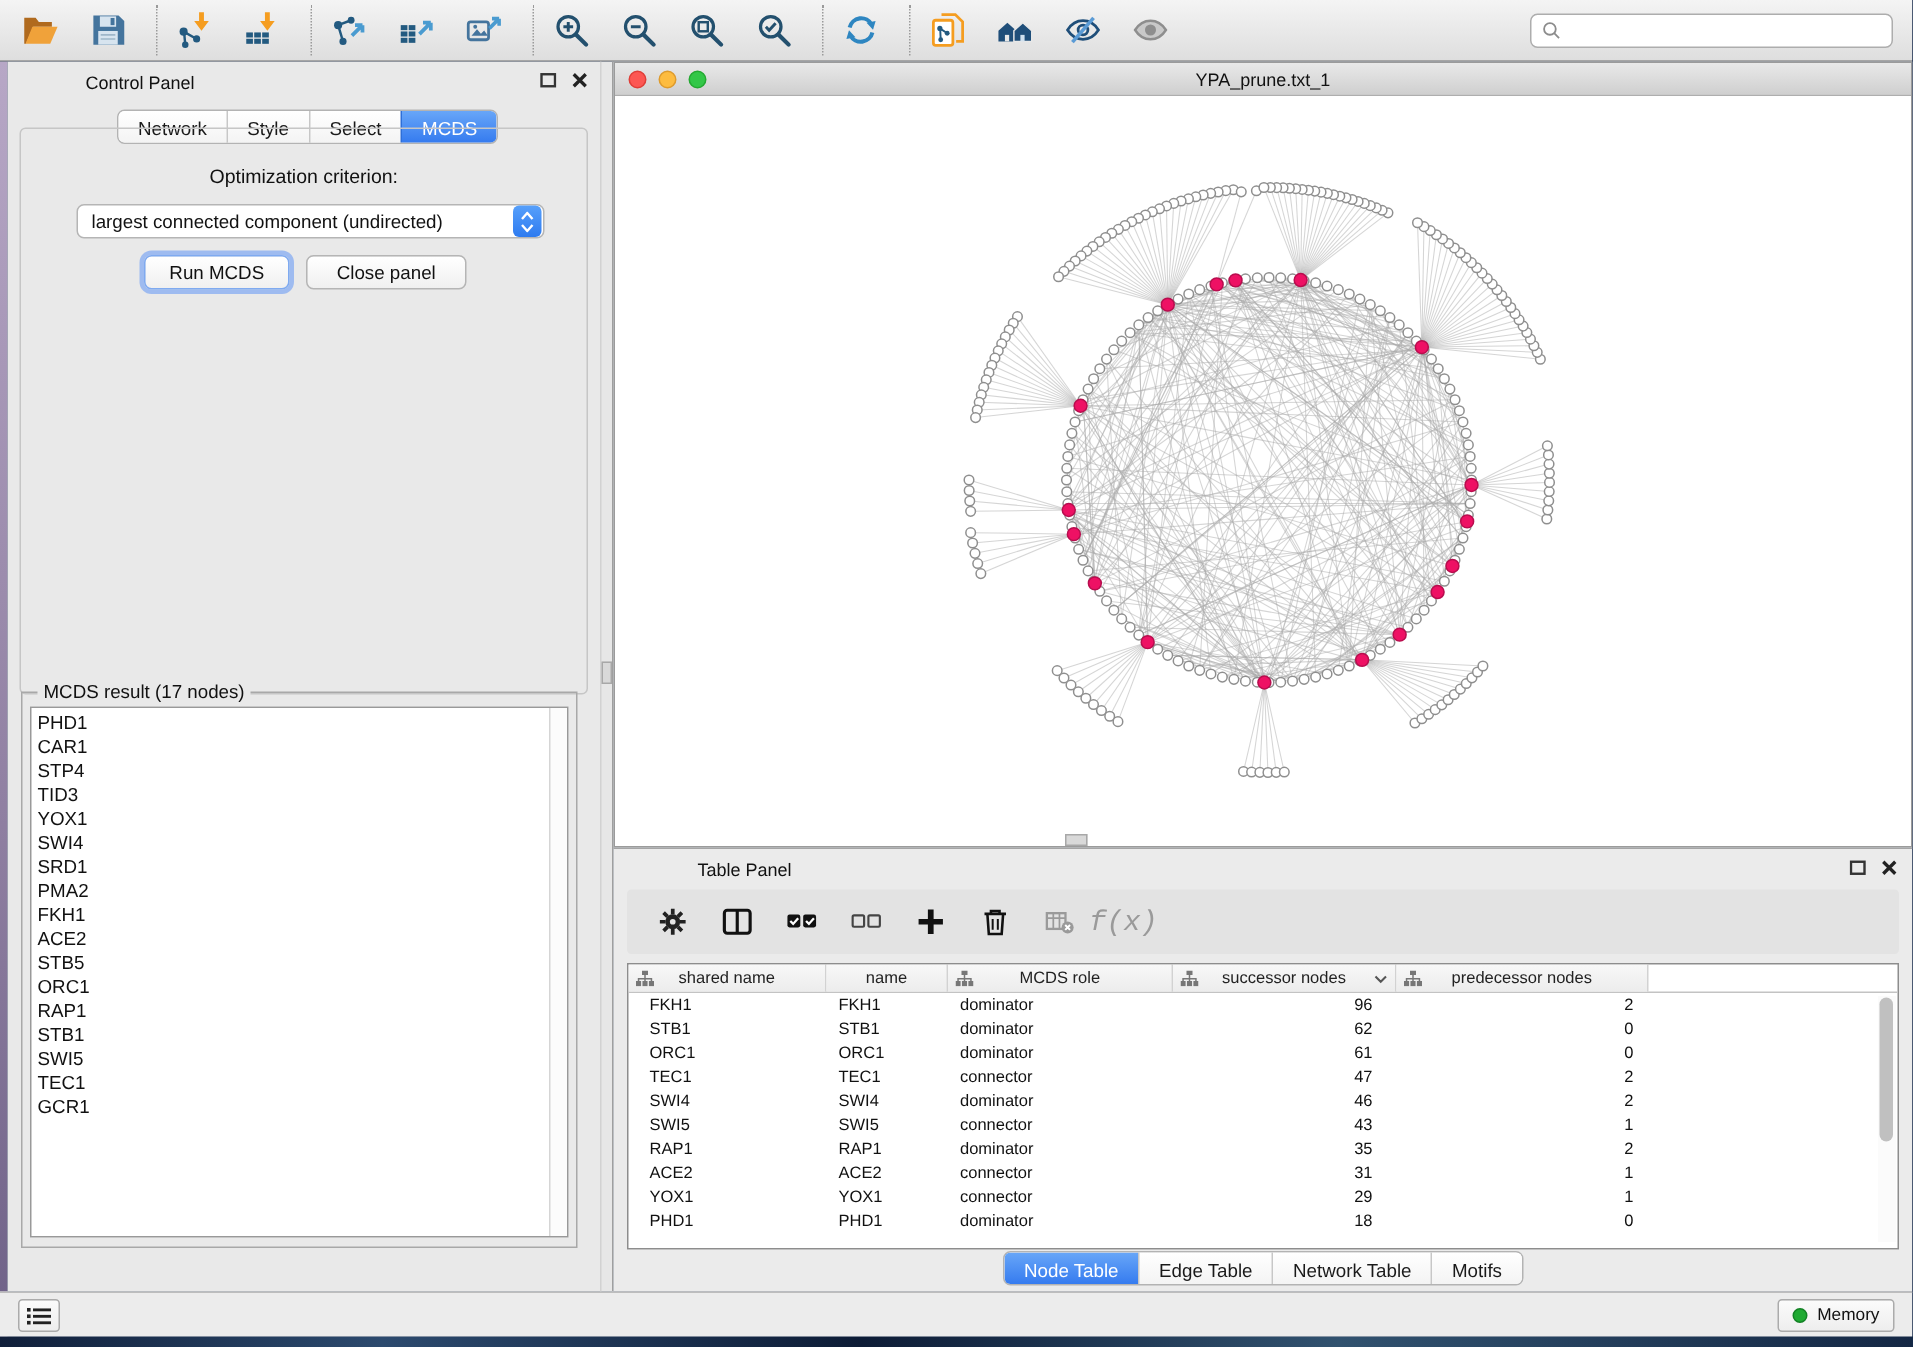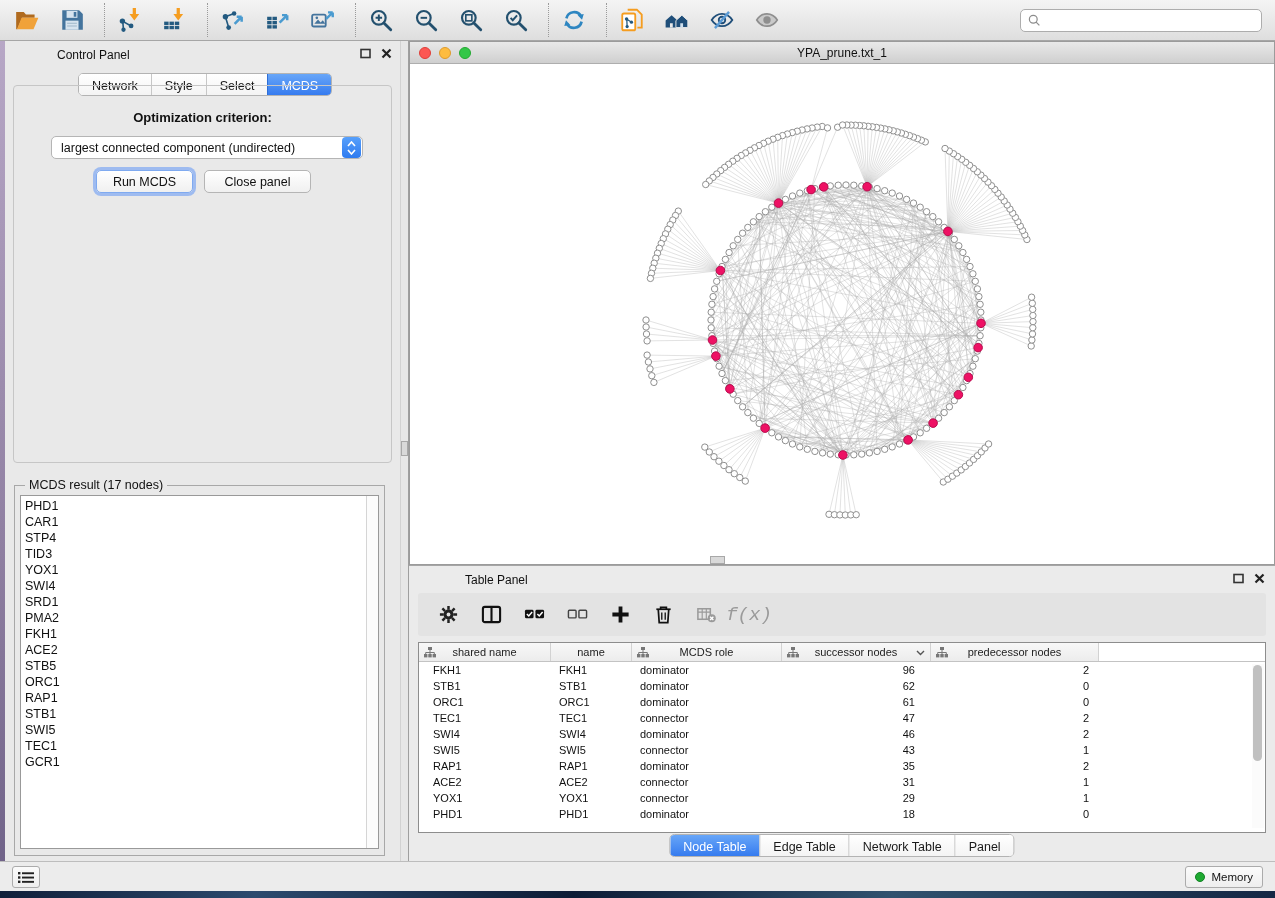--- a/index.html
+++ b/index.html
@@ -30,29 +30,29 @@
   .panel-btns { position:absolute; right:8px; top:7px; display:flex; gap:10px; align-items:center; }
   .panel-btns svg { width:11px; height:11px; cursor:pointer; }
 
   .segctl { display:inline-flex; border:1px solid #b3b3b3; border-radius:5px; overflow:hidden; background:#fff; height:23px; }
   .seg { padding:12px 13px; font-size:12.5px; color:#1a1a1a; display:flex; align-items:center; border-left:1px solid #c7c7c7; cursor:pointer; background:linear-gradient(#ffffff,#f2f2f2); white-space:nowrap; }
   .seg:first-child { border-left:none; }
   .seg.active { background:linear-gradient(#68a6f8,#2e75ee); color:#fff; border-left-color:#2e6fd8; }
   #cp-tabs { position:absolute; left:73px; top:32px; }
 
   #cp-inner { position:absolute; left:8px; top:44px; width:379px; height:378px; border:1px solid #c6c6c6; border-radius:4px; }
-  #opt-label { position:absolute; left:0; right:0; top:24px; text-align:center; font-size:13px; color:#111;font-weight:bold; }
+  #opt-label { position:absolute; left:0; right:0; top:24px; text-align:center; font-size:13px; color:#111; }
   #criterion { position:absolute; left:37px; top:50px; width:312px; height:23px; background:#fff; border:1px solid #b5b5b5; border-radius:5px; display:flex; align-items:center; cursor:pointer; }
   #criterion .val { flex:1; font-size:12.5px; padding-left:9px; color:#111; white-space:nowrap; }
   #criterion .stepper { width:19px; height:21px; margin-right:1px; border-radius:4px; background:linear-gradient(#57a0fb,#2e7bf0); display:flex; flex-direction:column; align-items:center; justify-content:center; gap:2px; }
   .cp-btn { position:absolute; top:84px; height:23px; background:linear-gradient(#ffffff,#f0f0f0); border:1px solid #b5b5b5; border-radius:5px; font-size:12.5px; color:#111; cursor:pointer; font-family:"Liberation Sans",sans-serif; }
   #run-btn { left:82px; width:97px; border-color:#7faaf0; box-shadow:0 0 0 3px rgba(96,150,245,.55); }
   #close-btn { left:190px; width:107px; }
 
-  #mcds-group { position:absolute; left:9px; top:444px; width:371px; height:371px; border:1px solid #a8a8a8; }
+  #mcds-group { position:absolute; left:9px; top:420px; width:371px; height:371px; border:1px solid #a8a8a8; }
   #mcds-legend { position:absolute; left:10px; top:-8px; background:#e9e9e9; padding:0 4px; font-size:12.5px; color:#111; }
   #mcds-listwrap { position:absolute; left:5px; top:9px; right:5px; bottom:6px; background:#fff; border:1px solid #999; display:flex; }
   #mcds-list { flex:1; padding:2px 0 0 4px; overflow:hidden; }
   .mcds-item { font-size:12.5px; line-height:16px; color:#111; }
   #mcds-scroll { width:12px; border-left:1px solid #d5d5d5; background:#fcfcfc; }
 
   
   #v-splitter { position:absolute; left:400px; top:41px; width:9px; height:820px; background:#e7e7e7; border-left:1px solid #d2d2d2; border-right:1px solid #9f9f9f; cursor:col-resize; }
   #v-splitter .grip { position:absolute; left:0px; top:400px; width:7px; height:15px; background:#d9d9d9; border:1px solid #a8a8a8; }
   #h-grip { position:absolute; left:710px; top:556px; width:15px; height:8px; background:#d9d9d9; border:1px solid #a8a8a8; cursor:row-resize; z-index:4; }
@@ -1277,21 +1277,21 @@
         </div>
       </div>
     <div id="tbl-scroll">
         <div id="tbl-thumb"></div>
       </div>
   </div>
   <div id="bottom-tabs" class="segctl">
       <span class="seg active">Node Table</span>
       <span class="seg">Edge Table</span>
       <span class="seg">Network Table</span>
-      <span class="seg">Panel</span>
+      <span class="seg">Motifs</span>
     </div>
 </div>
 
 <div id="status-bar">
   <div id="list-btn">
     <svg width="16" height="13" viewBox="0 0 16 13">
         <g fill="#222">
           <rect x="0" y="1" width="2.4" height="2.4"></rect>
           <rect x="0" y="5.3" width="2.4" height="2.4"></rect>
           <rect x="0" y="9.6" width="2.4" height="2.4"></rect>

